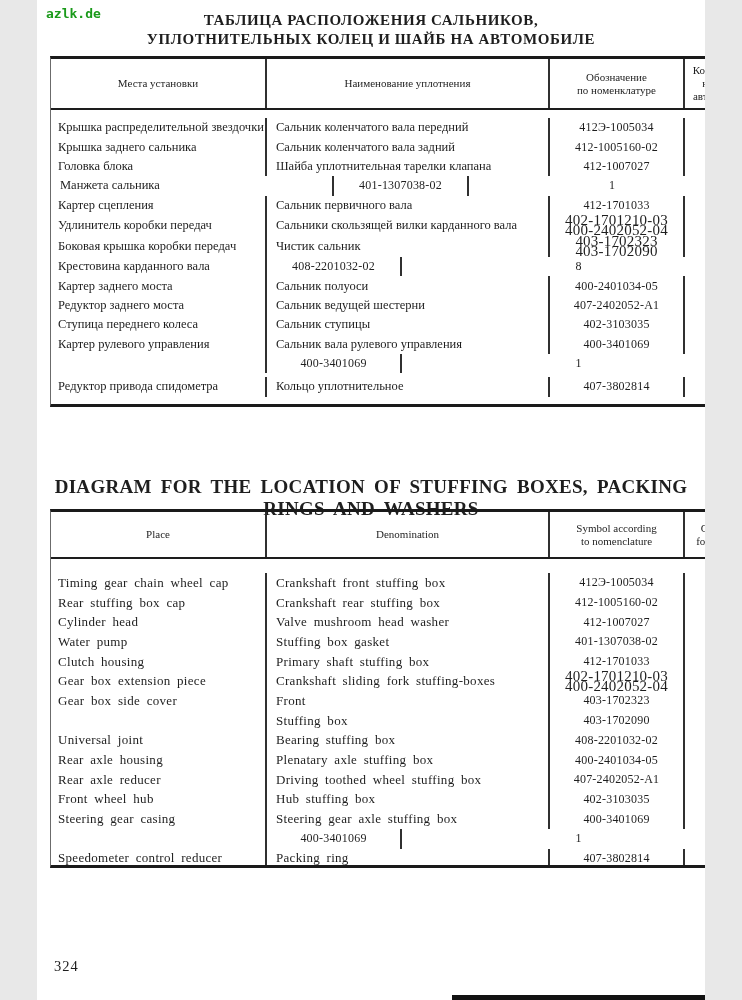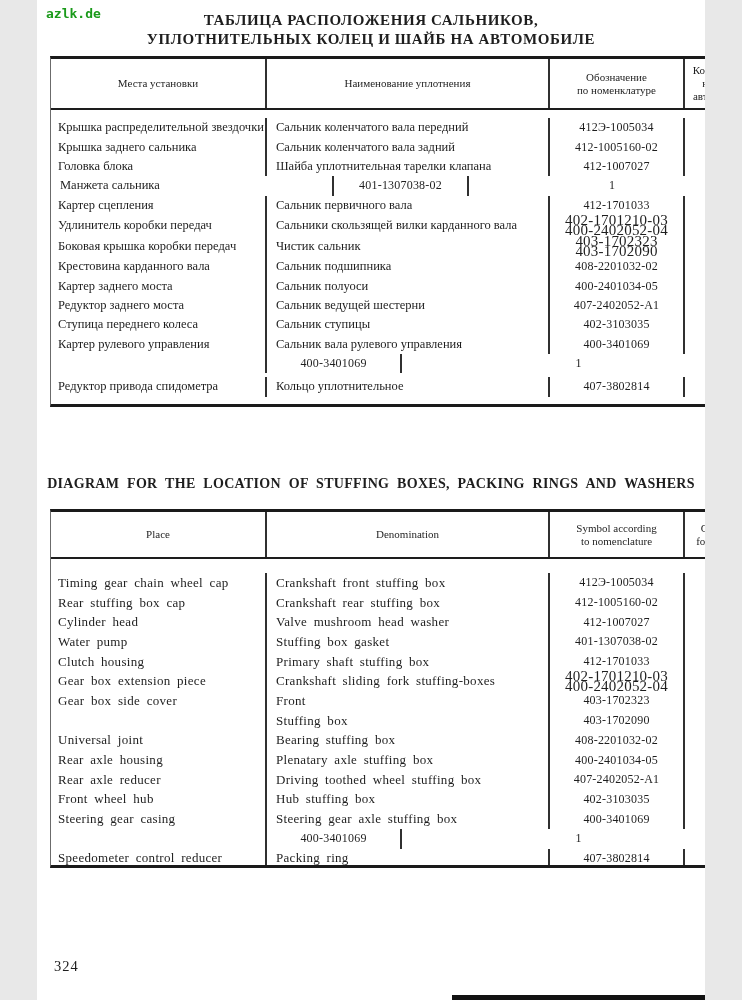--- a/index.html
+++ b/index.html
@@ -13,21 +13,21 @@
     font-family:"DejaVu Sans Mono", monospace;
     font-size:13px; font-weight:bold; color:#1a9a1a;
   }
   .title-ru {
     position:absolute; top:11px; left:0; width:100%;
     text-align:center; font-weight:bold; font-size:15px;
     letter-spacing:0.6px; line-height:19px; white-space:pre-line;
   }
   .title-en {
     position:absolute; top:476px; left:0; width:100%;
-    text-align:center; font-weight:bold; font-size:14px;
+    text-align:center; font-weight:bold; font-size:19px;
     letter-spacing:0.3px; word-spacing:4px;
   }
   .doc-table {
     position:absolute; left:13px; width:706px; box-sizing:border-box;
     border-top:3px solid #1a1a1a; border-bottom:3px solid #1a1a1a;
     border-left:1px solid #6b6b6b; border-right:1px solid #6b6b6b;
   }
   #table-ru { top:56px; }
   #table-en { top:509px; }
   .thead { display:flex; align-items:stretch; border-bottom:2px solid #1d1d1d; box-sizing:border-box; }
@@ -157,21 +157,20 @@
             <div class="sym-line">403-1702323</div>
             <div class="sym-line">403-1702090</div>
           </div>
           <div class="bc c4">
             <div class="sym-line">1</div>
             <div class="sym-line">1</div>
           </div>
         </div>
         <div class="trow">
           <div class="bc c1">Крестовина карданного вала</div>
-          <div class="bc c2">Сальник подшипника</div>
           <div class="bc c3">
             <div class="sym-line">408-2201032-02</div>
           </div>
           <div class="bc c4">
             <div class="sym-line">8</div>
           </div>
         </div>
         <div class="trow">
           <div class="bc c1">Картер заднего моста</div>
           <div class="bc c2">Сальник полуоси</div>

